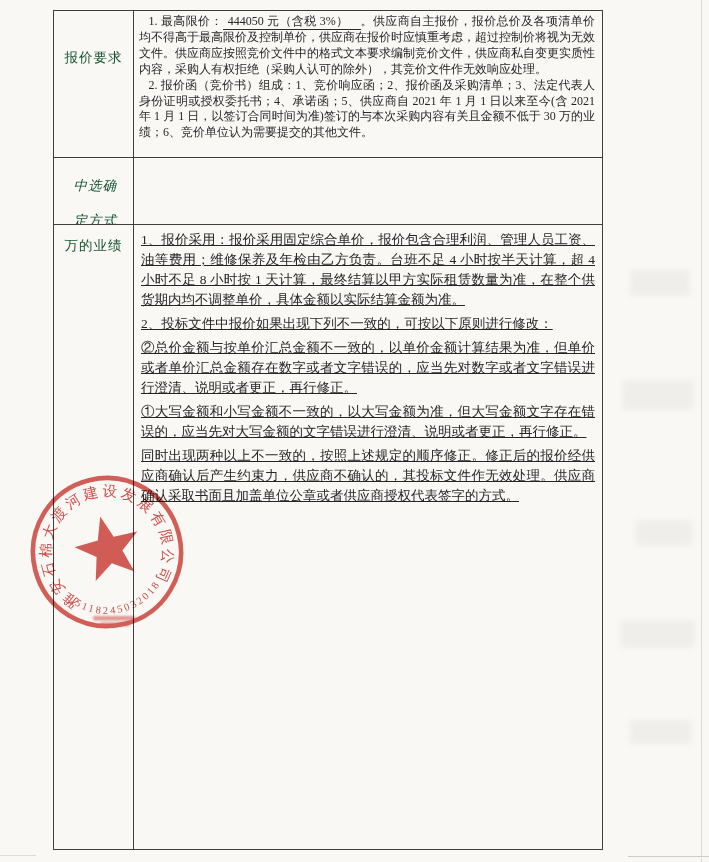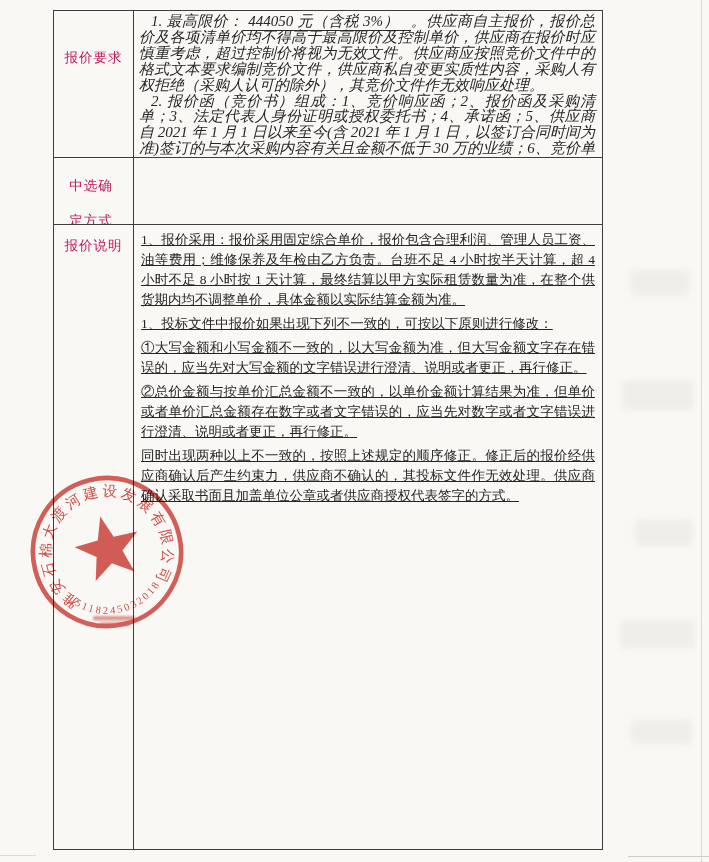--- a/index.html
+++ b/index.html
@@ -12,27 +12,27 @@
   .tbl{
     position:absolute;left:53px;top:10px;width:550px;height:840px;
     border:1px solid #3e3e3e;box-sizing:border-box;
     display:grid;grid-template-rows:146px 67px auto;
     background:transparent;
   }
   .row{display:grid;grid-template-columns:80px 1fr;box-sizing:border-box;min-height:0;}
   .row + .row{border-top:1px solid #3e3e3e;}
   .lbl{
     border-right:1px solid #3e3e3e;box-sizing:border-box;
-    font-size:13.5px;letter-spacing:1px;color:#be185d;overflow:hidden;
+    font-size:13.5px;letter-spacing:1px;color:#14532d;overflow:hidden;
   }
   .lbl1{padding-top:38px;text-align:center;}
-  .lbl2{padding:10px 16px 0 11px;line-height:35px;text-align:center;}
+  .lbl2{padding:10px 16px 0 11px;line-height:35px;text-align:right;font-style:italic;}
   .lbl3{padding-top:12px;text-align:center;}
   .cnt{box-sizing:border-box;overflow:hidden;text-align:justify;color:#262626;}
-  .cnt12{font-size:15px;line-height:15.9px;padding:3px 7px 0 5px;font-style:italic;}
+  .cnt12{font-size:12px;line-height:15.9px;padding:3px 7px 0 5px;}
   .cnt12 p{margin:0;text-indent:0.8em;}
   .cnt3{font-size:13.5px;line-height:20px;padding:5px 7px 0 7px;text-decoration:underline;}
   .cnt3 p{margin:0 0 4px 0;text-indent:0;}
   .ul{border-bottom:1px solid #2c2c2c;padding:0 12px 1px 5px;}
   
   .seal{
     position:absolute;left:-5px;top:440px;width:224px;height:224px;
     mix-blend-mode:multiply;opacity:.9;filter:blur(.3px);
     pointer-events:none;
   }
@@ -60,27 +60,27 @@
   </section>
 
   <section class="row">
     <div class="lbl lbl2">
       <span>中选确定方式</span>
     </div>
   </section>
 
   <section class="row">
     <div class="lbl lbl3">
-      <span>报价说明</span>
+      <span>万的业绩</span>
     </div>
     <div class="cnt cnt3">
       <p>1、报价采用：报价采用固定综合单价，报价包含合理利润、管理人员工资、油等费用；维修保养及年检由乙方负责。台班不足 4 小时按半天计算，超 4 小时不足 8 小时按 1 天计算，最终结算以甲方实际租赁数量为准，在整个供货期内均不调整单价，具体金额以实际结算金额为准。</p>
-      <p>1、投标文件中报价如果出现下列不一致的，可按以下原则进行修改：</p>
+      <p>2、投标文件中报价如果出现下列不一致的，可按以下原则进行修改：</p>
+      <p>②总价金额与按单价汇总金额不一致的，以单价金额计算结果为准，但单价或者单价汇总金额存在数字或者文字错误的，应当先对数字或者文字错误进行澄清、说明或者更正，再行修正。</p>
       <p>①大写金额和小写金额不一致的，以大写金额为准，但大写金额文字存在错误的，应当先对大写金额的文字错误进行澄清、说明或者更正，再行修正。</p>
-      <p>②总价金额与按单价汇总金额不一致的，以单价金额计算结果为准，但单价或者单价汇总金额存在数字或者文字错误的，应当先对数字或者文字错误进行澄清、说明或者更正，再行修正。</p>
       <p>同时出现两种以上不一致的，按照上述规定的顺序修正。修正后的报价经供应商确认后产生约束力，供应商不确认的，其投标文件作无效处理。供应商确认采取书面且加盖单位公章或者供应商授权代表签字的方式。</p>
     </div>
   </section>
 
 </div>
 
 <svg class="seal" viewBox="0 0 224 224" width="224" height="224">
   <g transform="rotate(-14 112 112)" fill="none">
     <circle cx="112" cy="112" r="74" stroke="#cf403a" stroke-width="4.6" opacity=".92"></circle>
     <path fill="#ce423b" opacity=".95" d="M114,76 L122.2,98.7 L146.3,99.5 L127.3,114.3 L134,137.5 L114,124 L94,137.5 L100.7,114.3 L81.7,99.5 L105.8,98.7 Z"></path>

